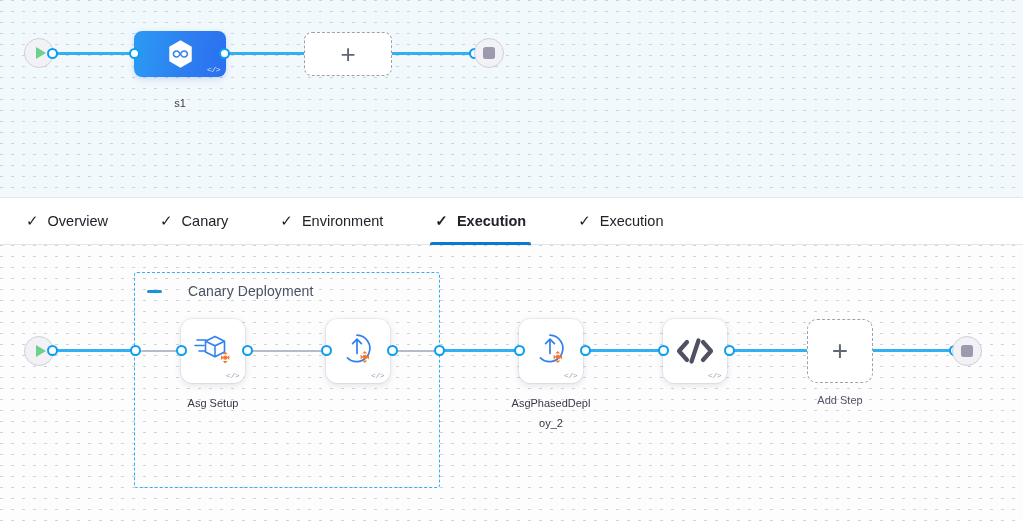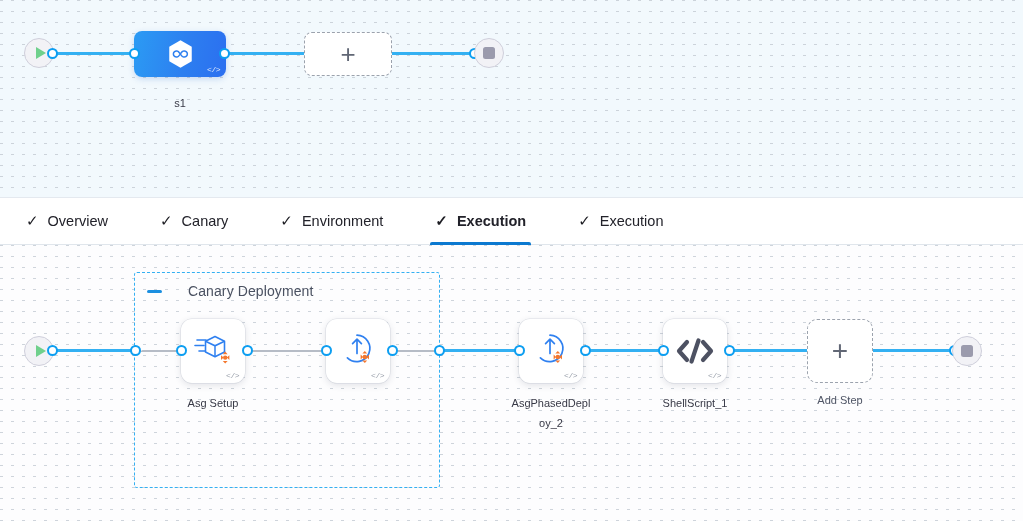--- a/index.html
+++ b/index.html
@@ -344,21 +344,20 @@
             <path d="M13 7 L5 16 L13 25"></path>
             <path d="M29 7 L37 16 L29 25"></path>
             <path d="M24.5 5.5 L17.5 26.5"></path>
           </g>
         </svg>
         <span class="code-badge dark">&lt;/&gt;</span>
       </div>
     </div>
     <div class="dot" style="left:658px;top:100px;"></div>
     <div class="dot" style="left:724px;top:100px;"></div>
-    <div class="nlabel" style="left:635px;top:148px;width:120px;">ShellScript_1</div>
 
     <div class="node" style="left:807px;top:74px;">
       <div class="add-step-node">
         <span>+</span>
       </div>
     </div>
     <div class="nlabel add" style="left:785px;top:145px;width:110px;">Add Step</div>
 
     <div class="dot" style="left:949px;top:100px;"></div>
     <div class="node" style="left:952px;top:91px;">

